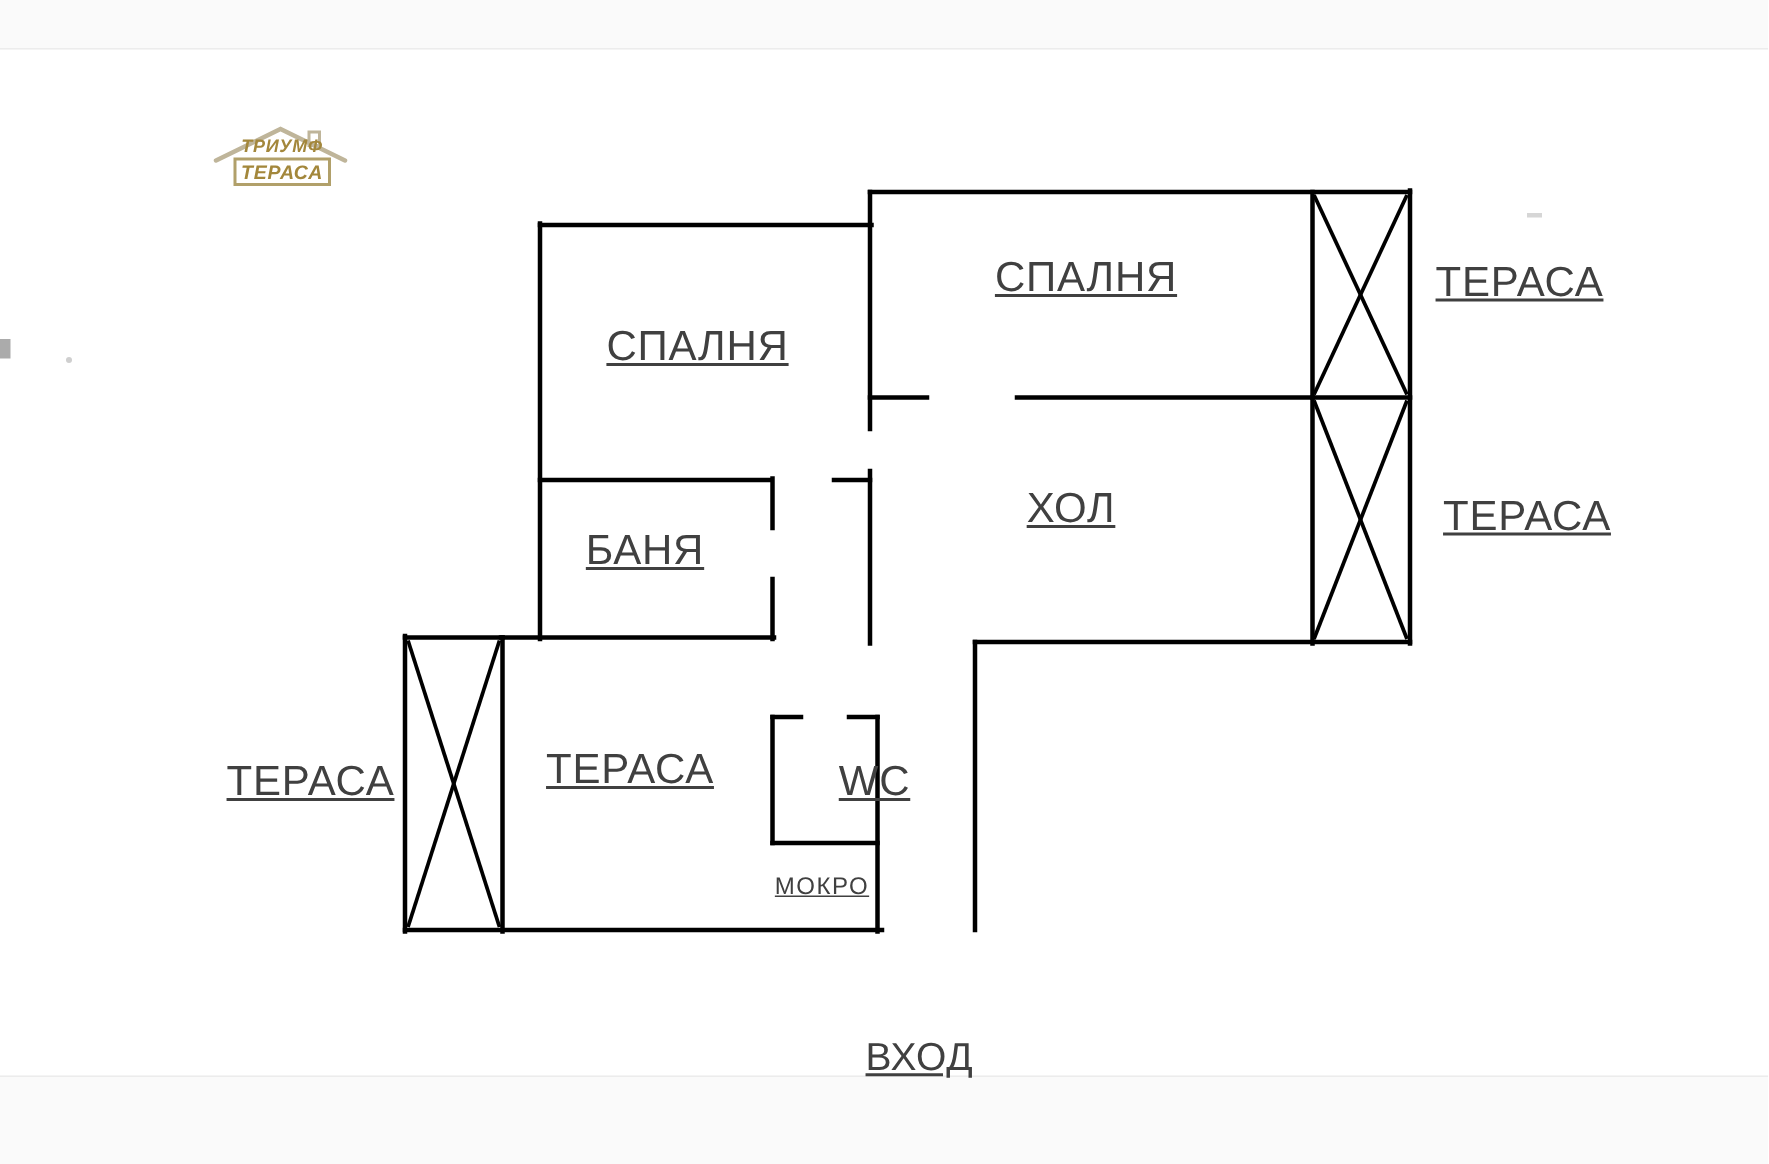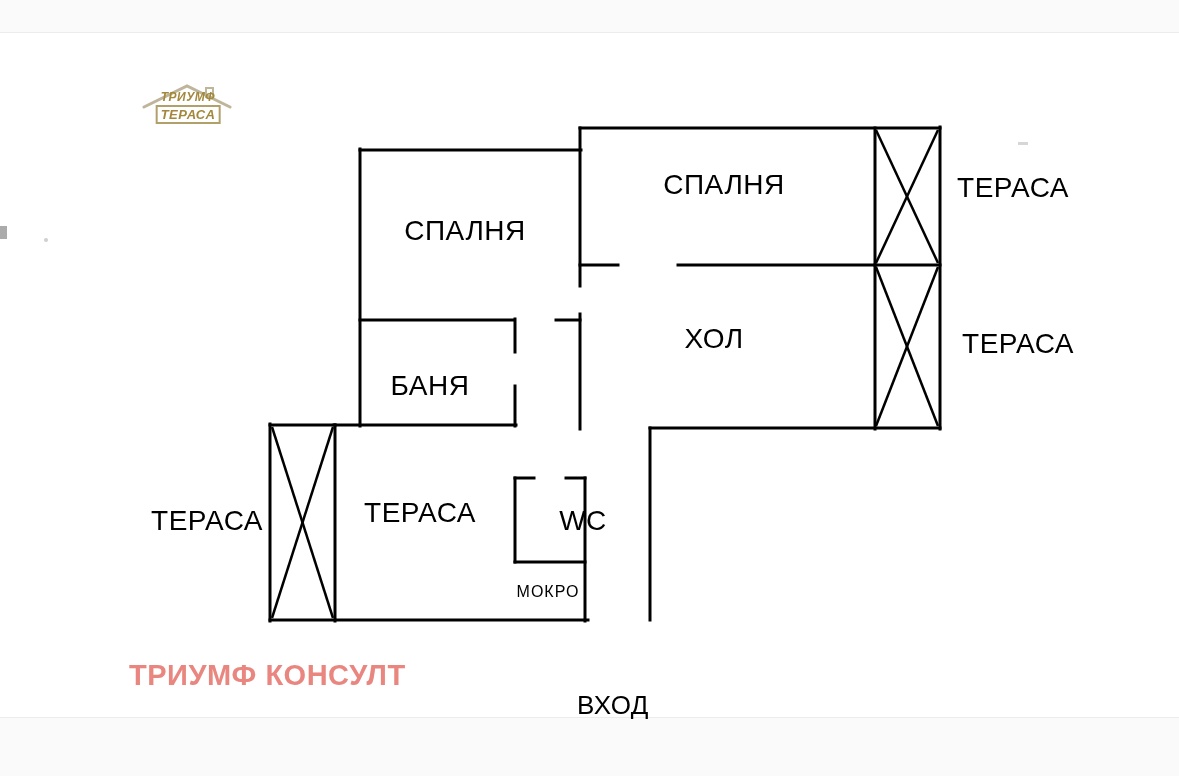--- a/index.html
+++ b/index.html
@@ -9,21 +9,21 @@
     font-family:"Liberation Sans", sans-serif;
   }
   .band { position:absolute; left:0; width:100%; background:#fafafa; }
   .band.top { top:0; height:32px; border-bottom:1px solid #ececec; }
   .band.bottom { bottom:0; height:58px; border-top:1px solid #ececec; }
 
   .plan-svg { position:absolute; left:0; top:0; }
 
   .room-label {
     position:absolute; transform:translate(-50%,-50%);
-    font-size:28px; color:#000000; white-space:nowrap; letter-spacing:0.5px;
+    font-size:28px; color:#404040; white-space:nowrap; letter-spacing:0.5px;text-decoration:underline;
   }
   .room-label.small { font-size:16px; letter-spacing:1px; }
   .room-label.entrance { font-size:26px;margin-top:42px; }
 
   .watermark {
     position:absolute; left:129px; top:659px;
     font-size:29px; font-weight:700; color:#e9867f; letter-spacing:0.5px;
     white-space:nowrap;
   }
 
@@ -113,22 +113,21 @@
       <line x1="272" y1="427" x2="333" y2="618"></line>
       <line x1="333" y1="427" x2="272" y2="618"></line>
     </g>
   </svg>
 
   <div class="room-label" style="left:465px;top:231px;">СПАЛНЯ</div>
   <div class="room-label" style="left:724px;top:185px;">СПАЛНЯ</div>
   <div class="room-label" style="left:1013px;top:188px;">ТЕРАСА</div>
   <div class="room-label" style="left:1018px;top:344px;">ТЕРАСА</div>
   <div class="room-label" style="left:714px;top:339px;">ХОЛ</div>
-  <div class="room-label" style="left:430px;top:386px;">БАНЯ</div>
+  <div class="room-label" style="left:430px;top:367px;">БАНЯ</div>
   <div class="room-label" style="left:420px;top:513px;">ТЕРАСА</div>
   <div class="room-label" style="left:207px;top:521px;">ТЕРАСА</div>
   <div class="room-label" style="left:543px;top:521px;margin-left:40px;">WC</div>
   <div class="room-label small" style="left:548px;top:592px;">МОКРО</div>
   <div class="room-label entrance" style="left:613px;top:663px;">ВХОД</div>
 
-  <div class="watermark">ТРИУМФ КОНСУЛТ</div>
 
 </div>
 
 </body></html>

